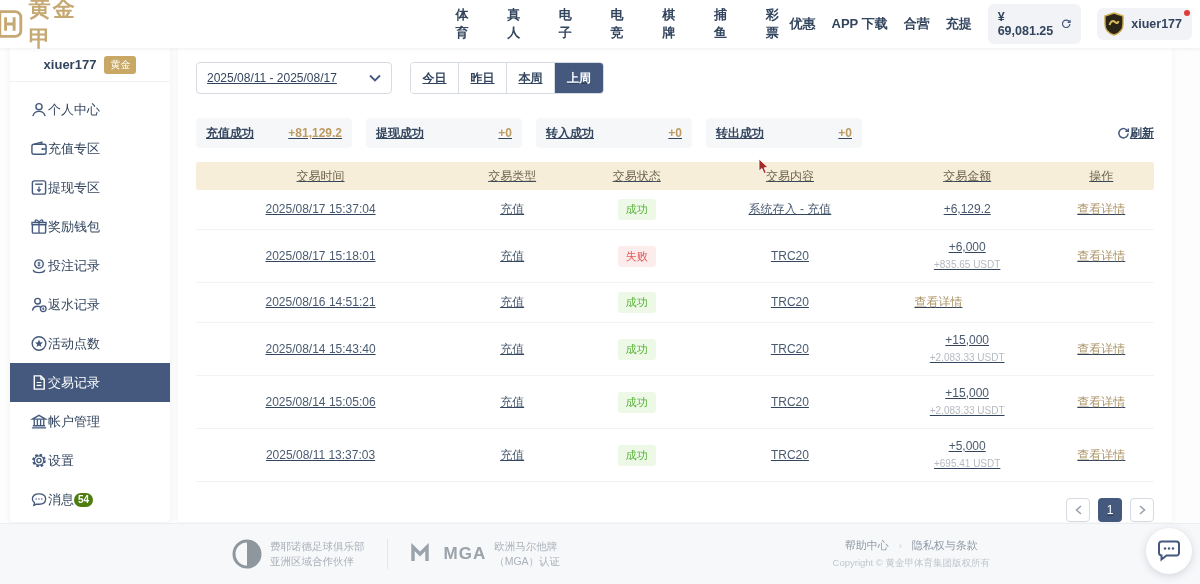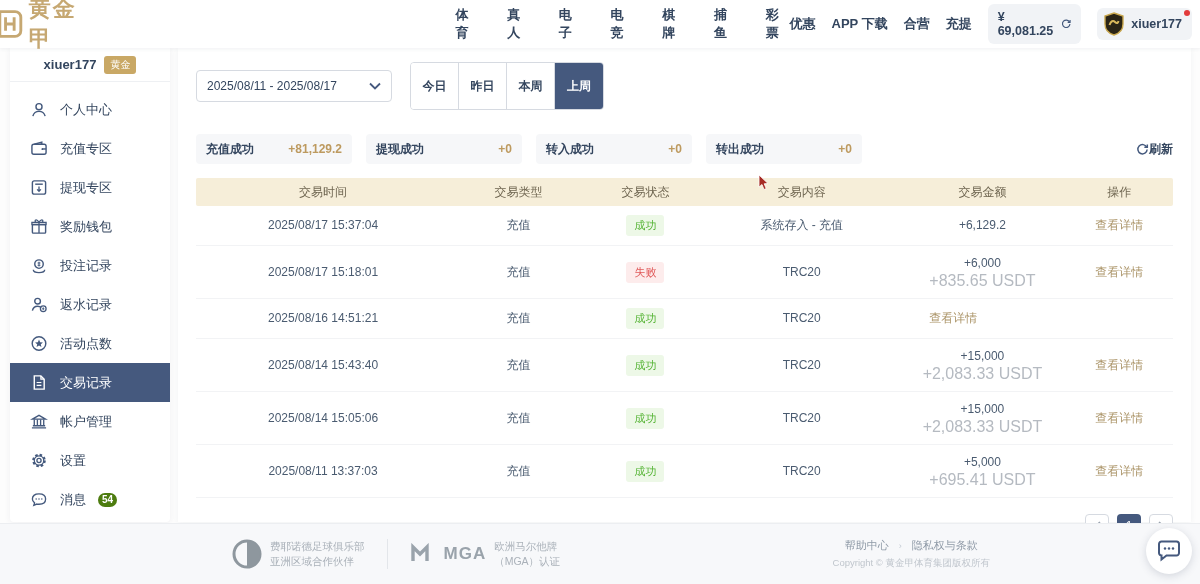--- a/index.html
+++ b/index.html
@@ -24,35 +24,35 @@
   .user-dot { position:absolute; right:2px; top:2px; width:6px; height:6px; border-radius:50%; background:#e23b3b; }
 
   
   .sidebar { position:absolute; left:10px; top:48px; width:160px; height:474px; background:#fff;
     box-shadow:0 1px 6px rgba(50,60,90,.07); border-radius:0 0 4px 4px; }
   .side-user { display:flex; align-items:center; justify-content:center; gap:8px; height:34px;
     border-bottom:1px solid #eef0f3; }
   .side-username { font-size:13px; font-weight:bold; color:#33455e; }
   .level-badge { background:#c9a865; color:#fff; font-size:10px; padding:2px 6px; border-radius:3px; }
   .side-menu { padding-top:8px; }
-  .side-item { display:flex; align-items:center; gap:12px; height:39px; padding-left:20px;
+  .side-item { display:flex; align-items:center; height:39px; padding-left:20px;
     font-size:13px; color:#33455e; cursor:pointer; }
   .side-item svg { flex:0 0 18px; color:#44597d; }
   .side-item.active { background:#45597e; color:#fff; }
   .side-item.active svg { color:#fff; }
   .msg-badge { background:#4d7c0f; color:#fff; font-size:10px; font-weight:bold; min-width:18px; height:14px;
     border-radius:8px; display:flex; align-items:center; justify-content:center; padding:0 4px; }
 
   
-  .main { position:absolute; left:178px; top:48px; right:9px; height:474px; background:#fff;
-    box-shadow:0 1px 6px rgba(50,60,90,.06); padding:14px 18px 0 18px; }
+  .main { position:absolute; left:178px; top:48px; right:28px; height:474px; background:#fff;
+    box-shadow:0 1px 6px rgba(50,60,90,.06); padding:14px 18px 0 18px;text-decoration:underline; }
   .filter-row { display:flex; align-items:center; gap:18px; }
   .date-select { width:196px; height:32px; border:1px solid #d6dae1; border-radius:4px; display:flex;
     align-items:center; justify-content:space-between; padding:0 10px; font-size:12px; color:#33455e; cursor:pointer; }
-  .tab-group { display:flex; border:1px solid #d6dae1; border-radius:4px; overflow:hidden; height:48px; }
+  .tab-group { display:flex; border:1px solid #d6dae1; border-radius:4px; overflow:hidden; height:32px; }
   .tab { width:48px; display:flex; align-items:center; justify-content:center; font-size:12px; font-weight:bold;
     color:#33455e; border-right:1px solid #d6dae1; cursor:pointer; background:#fff; }
   .tab:last-child { border-right:none; }
   .tab.active { background:#45597e; color:#fff; }
 
   .stats-row { display:flex; align-items:center; gap:14px; margin-top:24px; }
   .stat-pill { width:156px; height:30px; background:#f6f7f9; border-radius:4px; display:flex; align-items:center;
     justify-content:space-between; padding:0 10px; }
   .stat-label { font-size:12px; color:#33455e; font-weight:bold; }
   .stat-value { font-size:12px; color:#bd9a5f; font-weight:bold;text-align:center; }
@@ -65,21 +65,21 @@
   .thead { display:flex; background:#f6eed9; height:28px; align-items:center; border-radius:2px; }
   .th { font-size:12px; color:#6f6651; text-align:center; }
   .trow { display:flex; align-items:center; border-bottom:1px solid #f2f3f5; padding:9px 0; }
   .c { font-size:12px; color:#4a5b70; text-align:center; line-height:17px; }
   .col-time{width:26%;} .col-type{width:14%;} .col-status{width:12%;}
   .col-content{width:20%;} .col-amount{width:17%;} .col-action{width:11%;}
   .badge { display:inline-block; font-size:11px; padding:2px 8px; border-radius:3px; }
   .badge[data-status="success"] { background:#edf8e7; color:#53b332; }
   .badge[data-status="fail"] { background:#fdecec; color:#e05b5b; }
   .amt { color:#4a5b70; }
-  .amt-sub { color:#b5bac1; font-size:16px; }
+  .amt-sub { color:#b5bac1; font-size:10px; }
   .amt-sub:empty { display:none; }
   .c-action { color:#ab9468; cursor:pointer; }
 
   
   .cursor { position:absolute; left:562px; top:-4px; z-index:9; }
 
   
   .pagination { display:flex; justify-content:flex-end; gap:8px; margin-top:16px; }
   .page-btn { width:24px; height:24px; border:1px solid #d6dae1; border-radius:4px; background:#fff;
     display:flex; align-items:center; justify-content:center; color:#9aa3af; cursor:pointer; }

